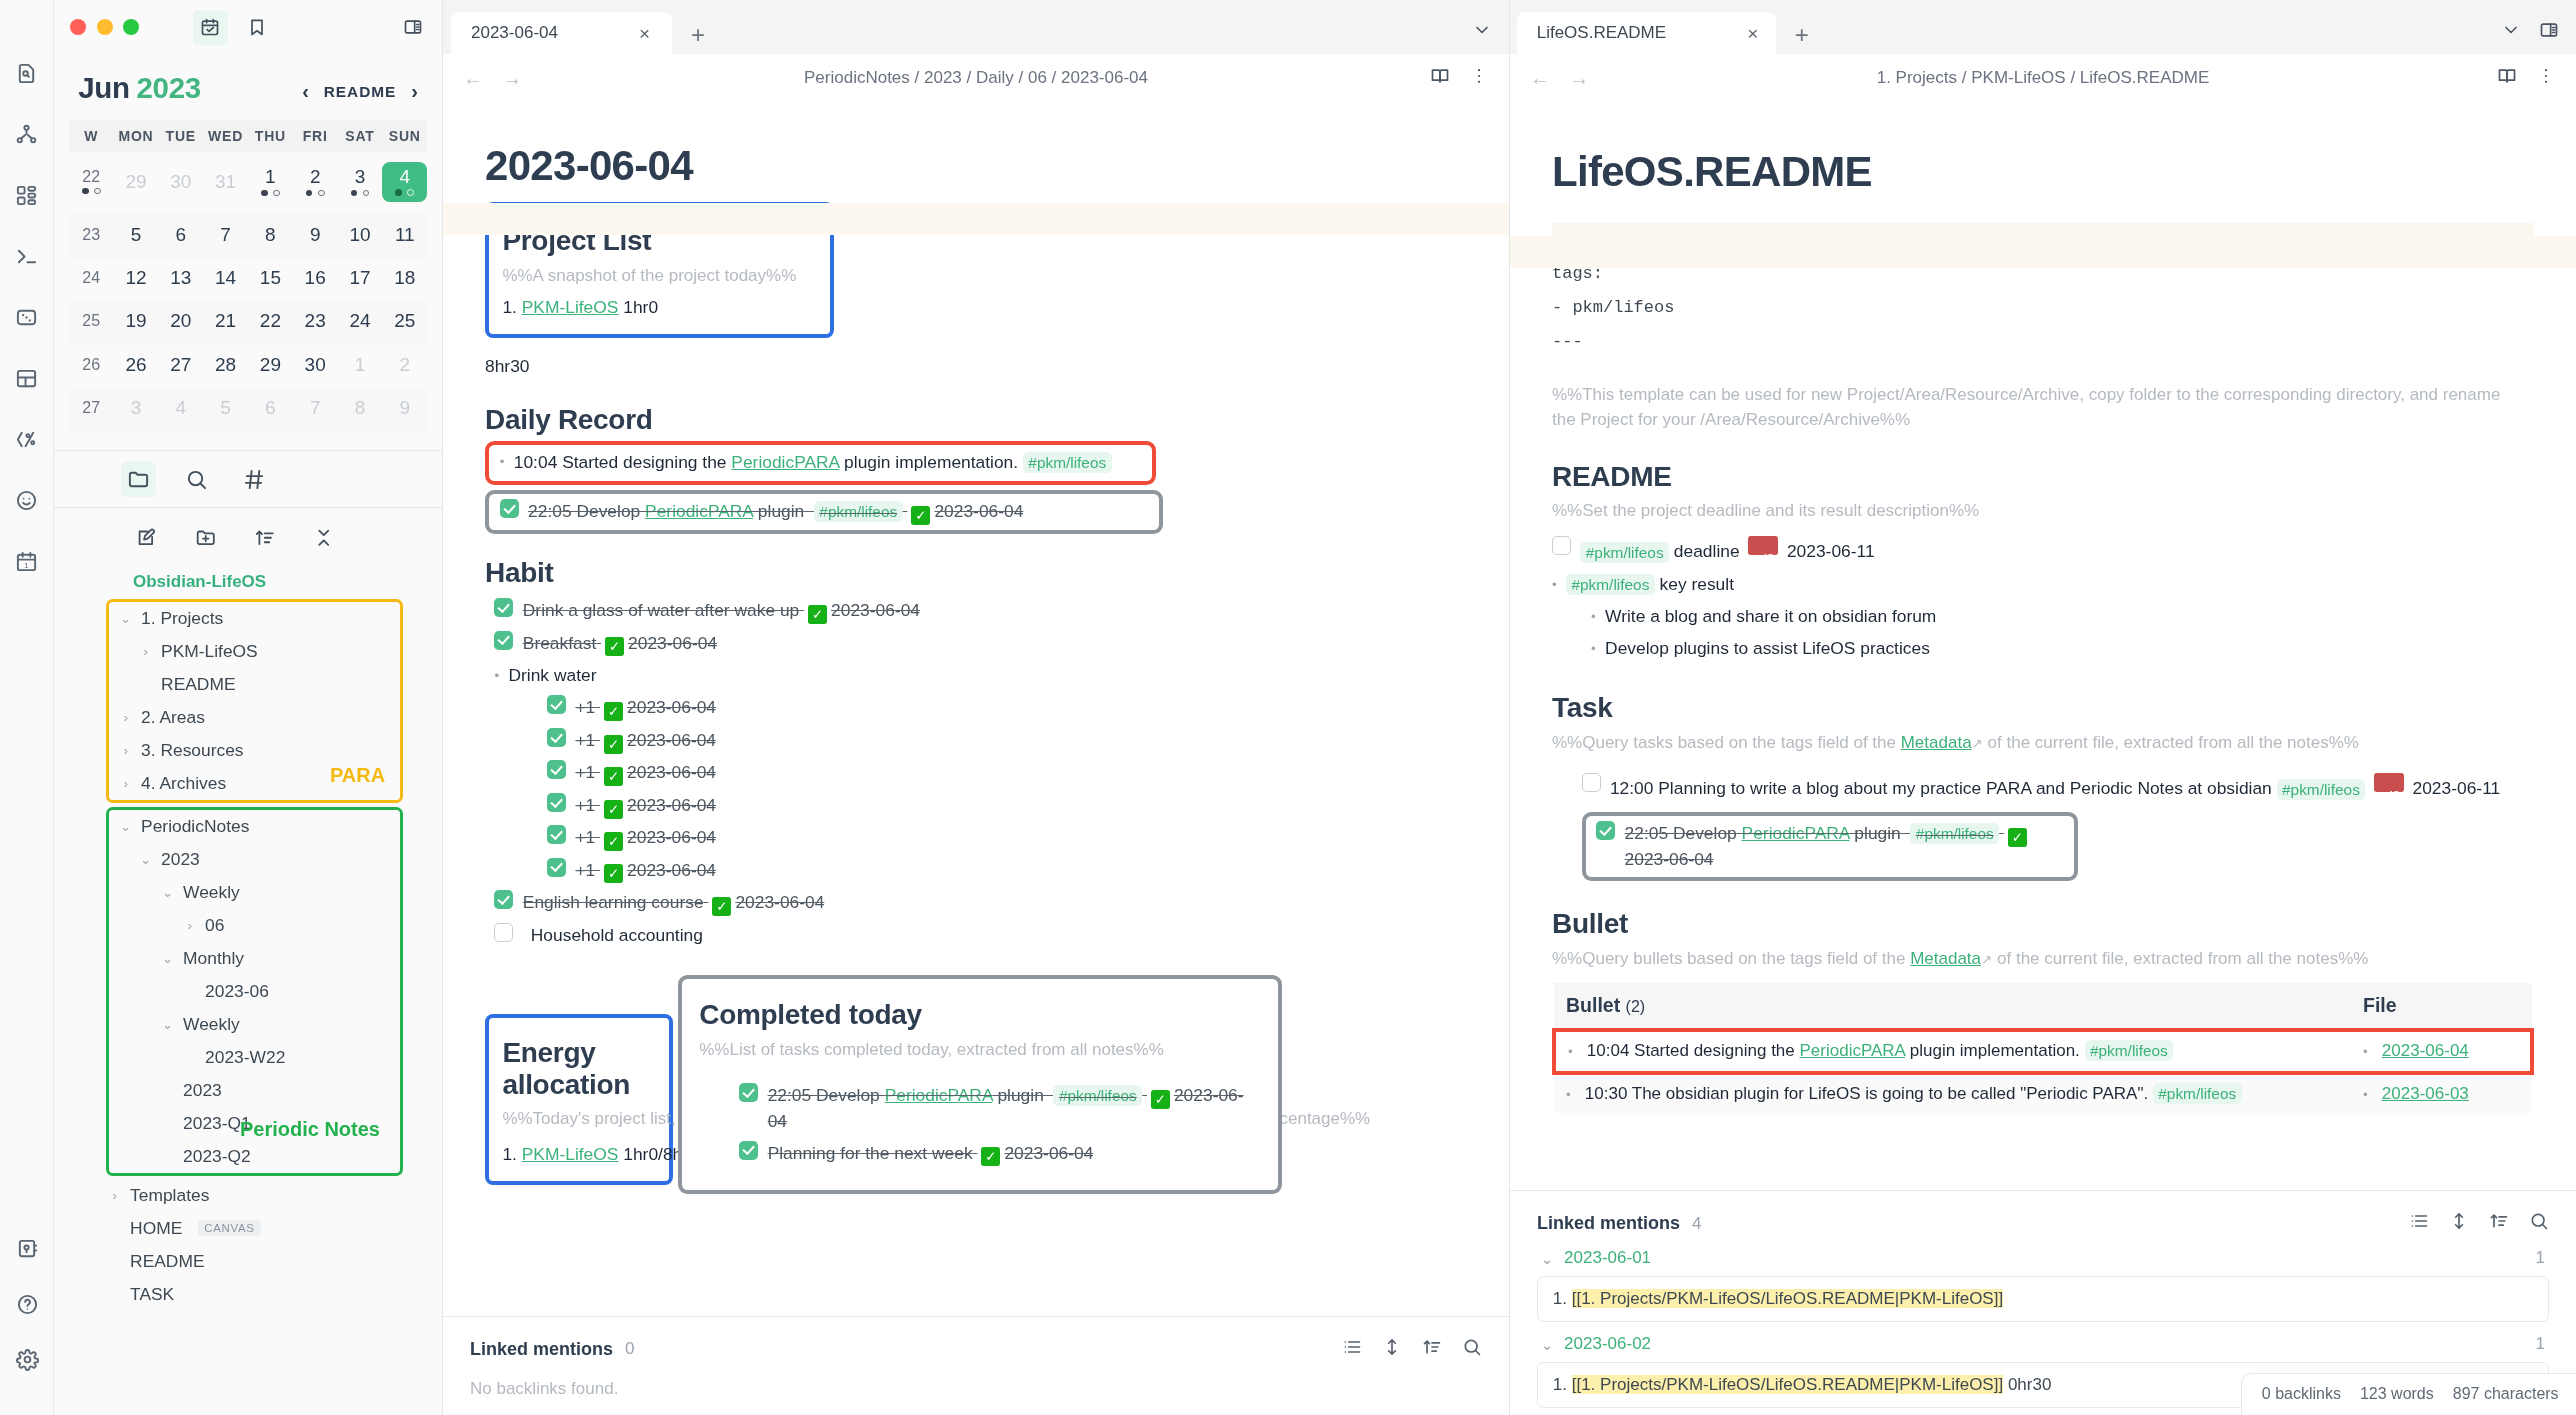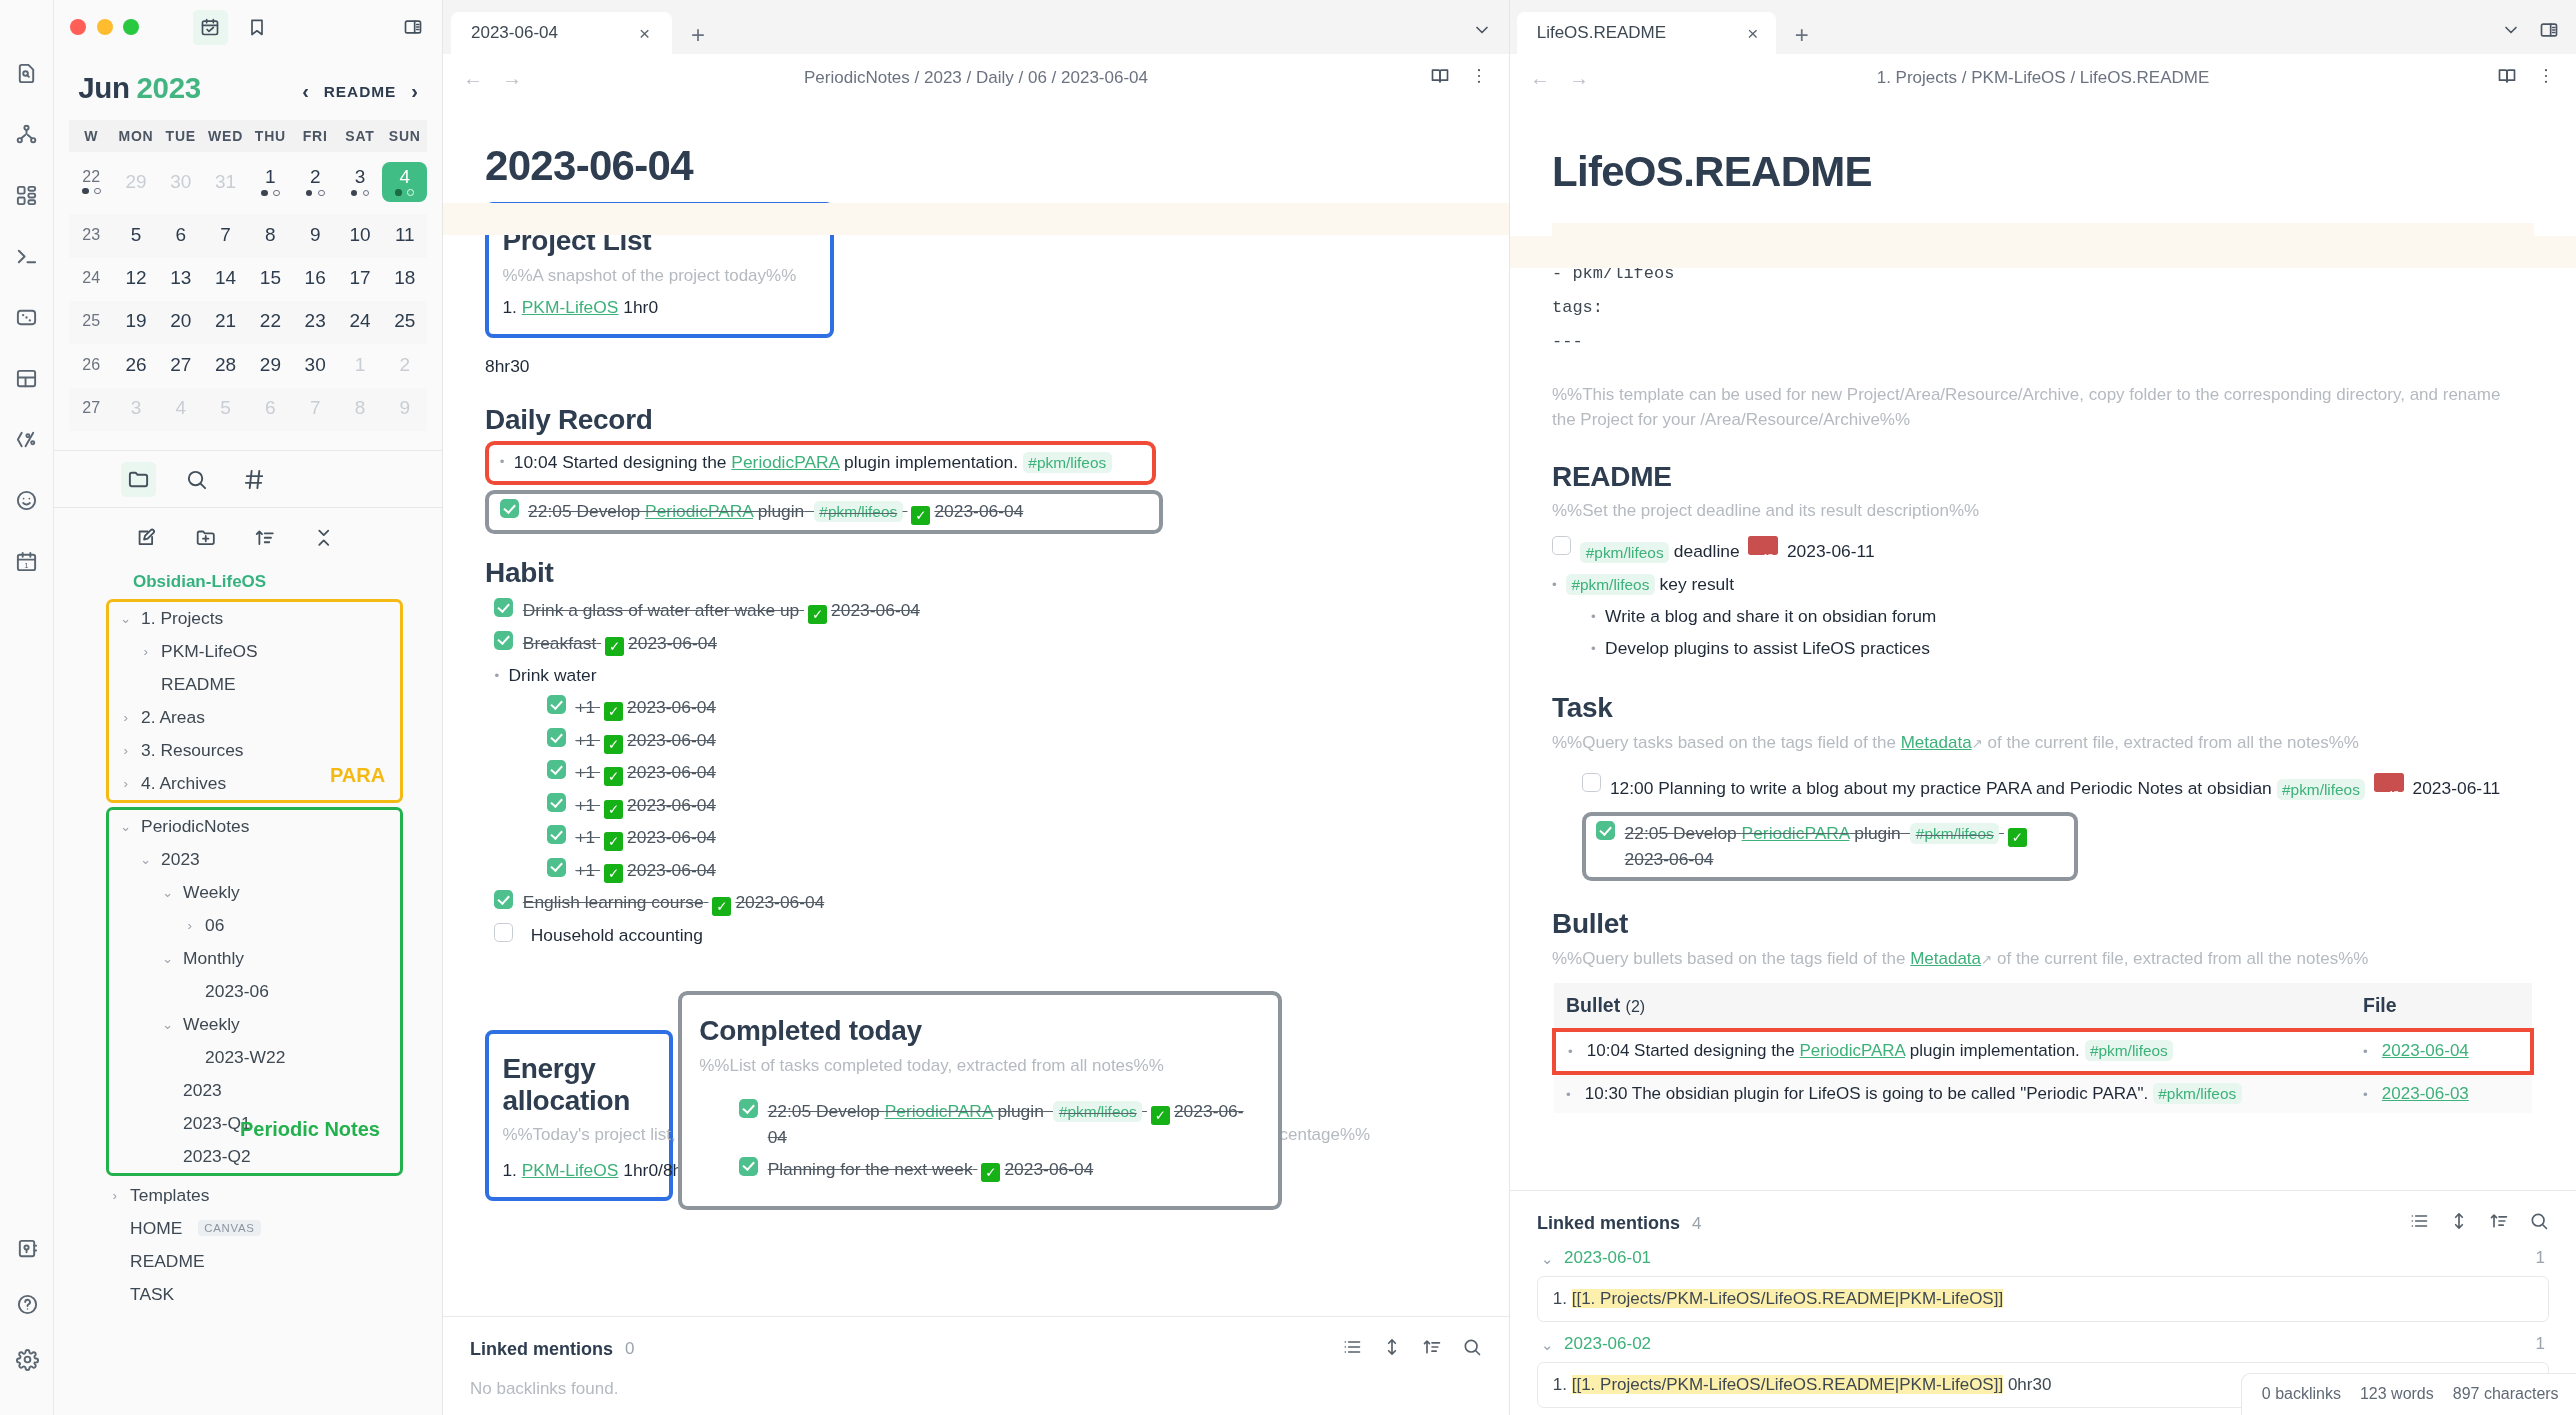--- a/index.html
+++ b/index.html
@@ -660,21 +660,21 @@
       <div class="box-blue" style="margin-top:17.4px;width:188px;">
         <h2>Energy allocation</h2>
         <div class="cmt" style="white-space:nowrap;">%%Today's project list, according to the time consumed, automatic statistics project time consumed percentage%%</div>
         <div style="padding-top:12px;font-size:17.4px;white-space:nowrap;">
           <span>1.</span>
           <span class="lnk">PKM-LifeOS</span>
           <span>1hr0/8hr30=11.76%</span>
         </div>
       </div>
 
-      <div class="box-gray-lg" style="margin-top:40px;width:604px;">
+      <div class="box-gray-lg" style="margin-top:24px;width:604px;">
         <h2>Completed today</h2>
         <div class="cmt">%%List of tasks completed today, extracted from all notes%%</div>
         <div id="completed-list" style="padding-top:17.4px;padding-left:40px;">
             <div class="li">
               <span class="chk on"></span>
               <span class="strike done-txt"><span>22:05 Develop </span><span class="lnk">PeriodicPARA</span><span> plugin</span>&nbsp; <span class="tag">#pkm/lifeos</span> <span class="emo">✓</span><span>2023-06-04</span></span>
             </div>
             <div class="li">
               <span class="chk on"></span>
               <span class="strike done-txt"><span>Planning for the next week</span> <span class="emo">✓</span><span>2023-06-04</span></span>
@@ -746,22 +746,22 @@
       </div>
     </div>
 
     <div class="doc" style="padding-top:31px;">
       <div class="hlband" style="top:134px;"></div>
 
       <h1 style="margin-bottom:27px;">LifeOS.README</h1>
 
       <div id="frontmatter" style="font-family:'Liberation Mono',monospace;font-size:17px;color:#3d4852;line-height:2;">
           <div style="background: rgb(253, 248, 239);">---</div>
+          <div>tags:</div>
           <div>  - pkm/lifeos</div>
-          <div>tags:</div>
           <div>---</div>
         </div>
 
       <div class="cmt" style="margin-top:23px;max-width:959px;">%%This template can be used for new Project/Area/Resource/Archive, copy folder to the corresponding directory, and rename the Project for your /Area/Resource/Archive%%</div>
 
       <h2 style="margin-top:28px;">README</h2>
       <div class="cmt">%%Set the project deadline and its result description%%</div>
 
       <div class="li" style="margin-top:9.4px;">
         <span class="chk off"></span>

